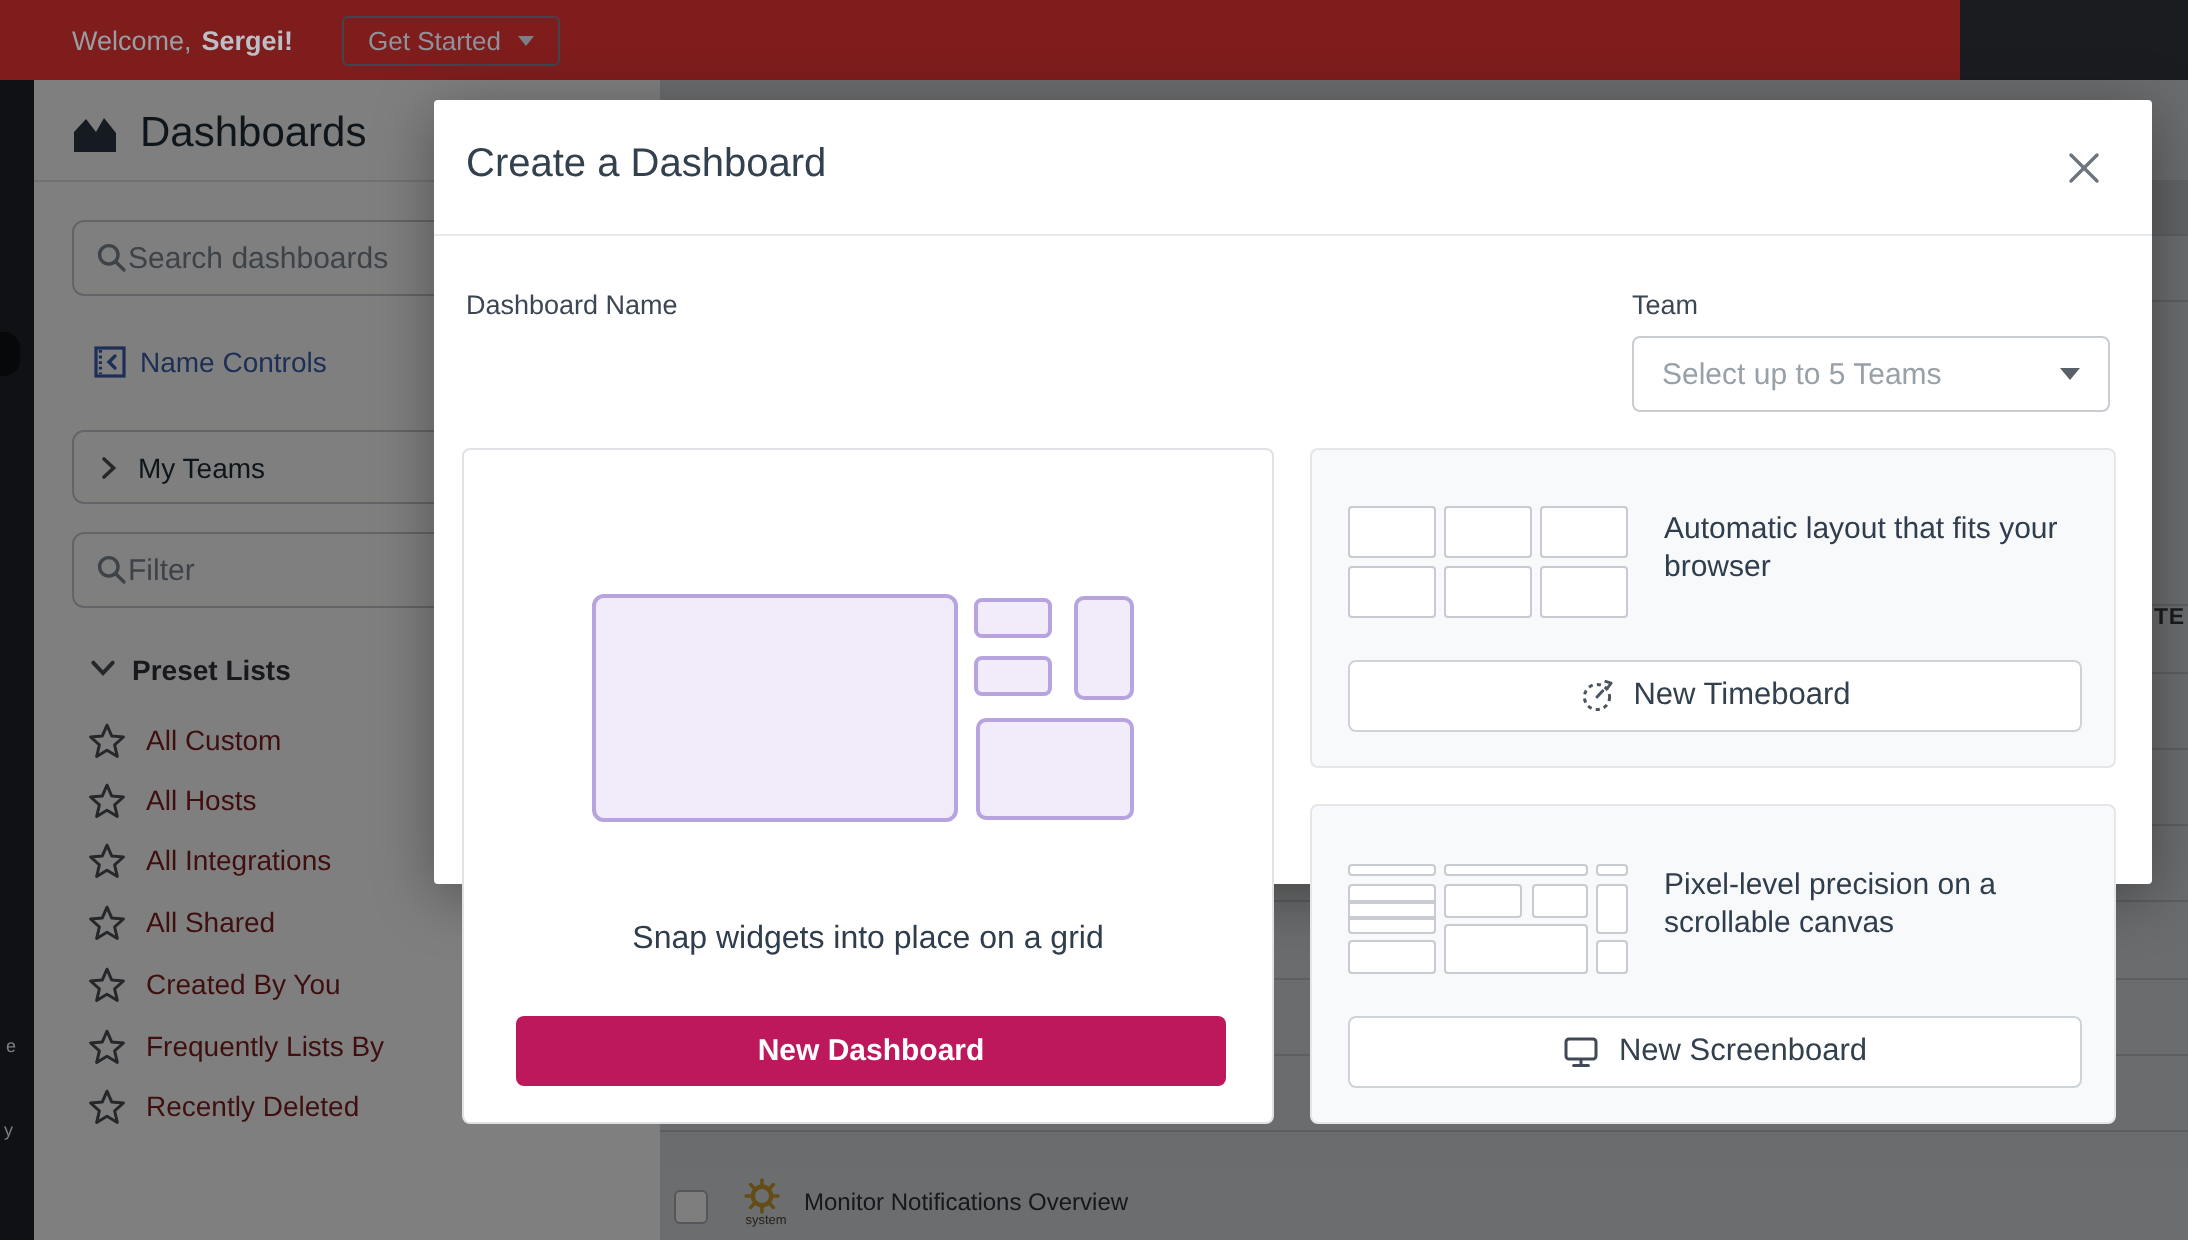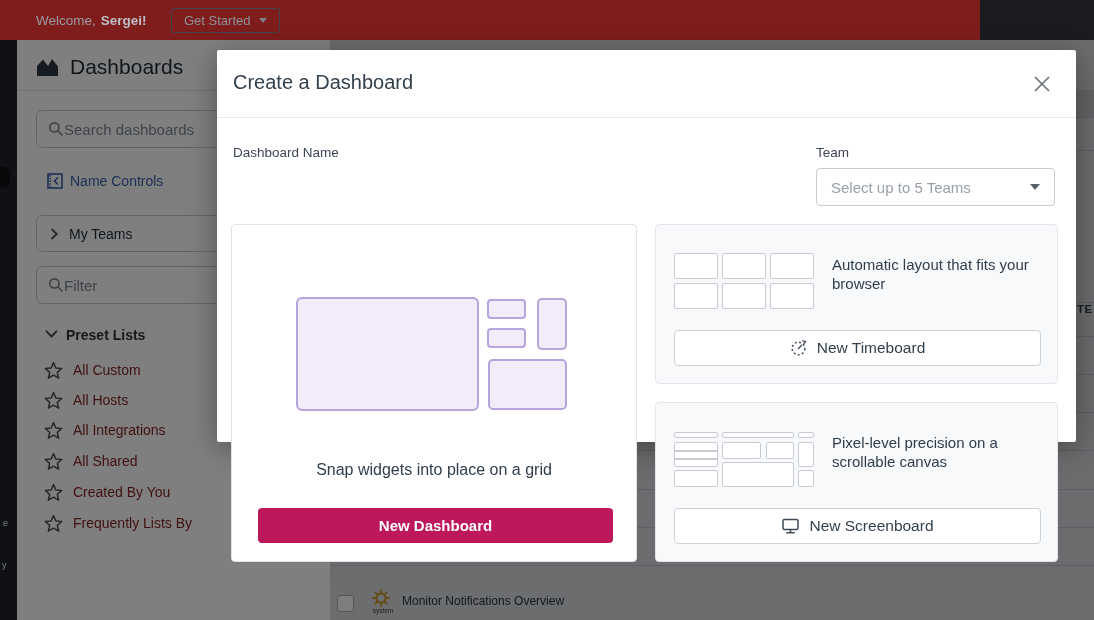--- a/index.html
+++ b/index.html
@@ -167,20 +167,26 @@
         <svg width="19" height="19" viewBox="0 0 18 18">
             <polygon points="9,1.5 11.2,6.6 16.8,7.1 12.6,10.8 13.9,16.3 9,13.4 4.1,16.3 5.4,10.8 1.2,7.1 6.8,6.6" fill="none" stroke="#4a4f55" stroke-width="1.4" stroke-linejoin="round"></polygon>
           </svg>
         <span>Created By You</span>
       </div>
       <div class="abs preset-item" style="top:468px;">
         <svg width="19" height="19" viewBox="0 0 18 18">
             <polygon points="9,1.5 11.2,6.6 16.8,7.1 12.6,10.8 13.9,16.3 9,13.4 4.1,16.3 5.4,10.8 1.2,7.1 6.8,6.6" fill="none" stroke="#4a4f55" stroke-width="1.4" stroke-linejoin="round"></polygon>
           </svg>
         <span>Frequently Lists By</span>
+      </div>
+      <div class="abs preset-item" style="top:498px;">
+        <svg width="19" height="19" viewBox="0 0 18 18">
+            <polygon points="9,1.5 11.2,6.6 16.8,7.1 12.6,10.8 13.9,16.3 9,13.4 4.1,16.3 5.4,10.8 1.2,7.1 6.8,6.6" fill="none" stroke="#4a4f55" stroke-width="1.4" stroke-linejoin="round"></polygon>
+          </svg>
+        <span>Recently Deleted</span>
       </div>
     </div>
 
     <div class="abs content">
       <div class="abs band" style="left:0; top:50px; width:764px;"></div>
       <div class="abs hline" style="left:0; top:77px;  width:764px;"></div>
       <div class="abs hline" style="left:0; top:110px; width:764px;"></div>
       <div class="abs hline" style="left:0; top:262px; width:764px;"></div>
       <div class="abs hline" style="left:0; top:296px; width:764px;"></div>
       <div class="abs hline" style="left:0; top:334px; width:764px;"></div>

